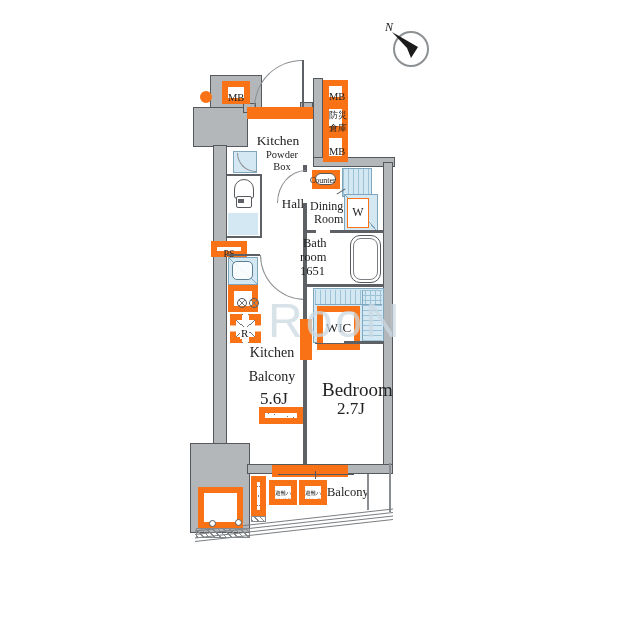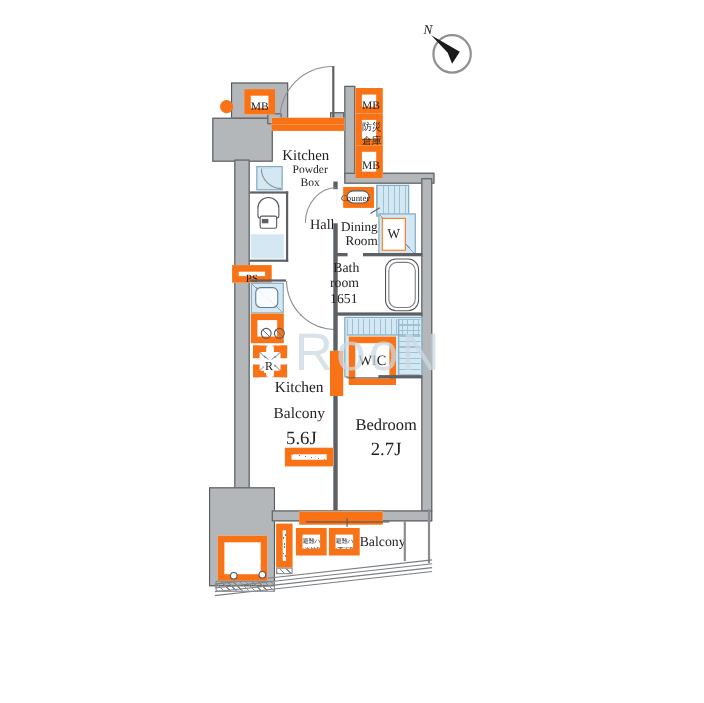--- a/index.html
+++ b/index.html
@@ -114,21 +114,21 @@
   <div class="hatchH" style="position:absolute;left:362px;top:290px;width:20px;height:51px;border-left:1px solid #7fa6bd;box-sizing:border-box;"></div>
   <div class="box txt ctr" style="left:317px;top:306px;width:43px;height:44px;font-size:13px;line-height:31px;">WIC</div>
   <div class="ln" style="left:344px;top:341px;width:40px;height:3px;"></div>
   <div class="ln" style="left:315px;top:343px;width:30px;height:1px;"></div>
 
   <div class="txt ctr" style="left:248px;top:345px;width:48px;font-size:14px;">Kitchen</div>
   <div class="txt ctr" style="left:246px;top:369px;width:52px;font-size:14px;">Balcony</div>
   <div class="txt ctr" style="left:254px;top:389px;width:40px;font-size:17px;">5.6J</div>
   <div class="box" style="left:259px;top:407px;width:44px;height:17px;background-image:linear-gradient(to top right, transparent 49.3%, #74787c 49.3%, #74787c 50.7%, transparent 50.7%);"></div>
 
-  <div class="txt ctr" style="left:322px;top:379px;width:58px;font-size:15px;">Bedroom</div>
+  <div class="txt ctr" style="left:322px;top:379px;width:58px;font-size:19px;">Bedroom</div>
   <div class="txt ctr" style="left:331px;top:399px;width:40px;font-size:17px;text-align:center;">2.7J</div>
 
   <div class="box" style="left:272px;top:465px;width:76px;height:8px;">
     <div style="position:absolute;left:0;top:3px;width:76px;height:1px;background:#55585c;"></div>
     <div style="position:absolute;left:37px;top:0;width:1px;height:8px;background:#55585c;"></div>
   </div>
 
   <div class="box xfill" style="left:251px;top:476px;width:15px;height:40px;"></div>
   <div class="hatch45" style="position:absolute;left:251px;top:516px;width:15px;height:6px;border:1px solid #85898d;box-sizing:border-box;"></div>
   <div class="box" style="left:269px;top:480px;width:28px;height:25px;overflow:hidden;">

